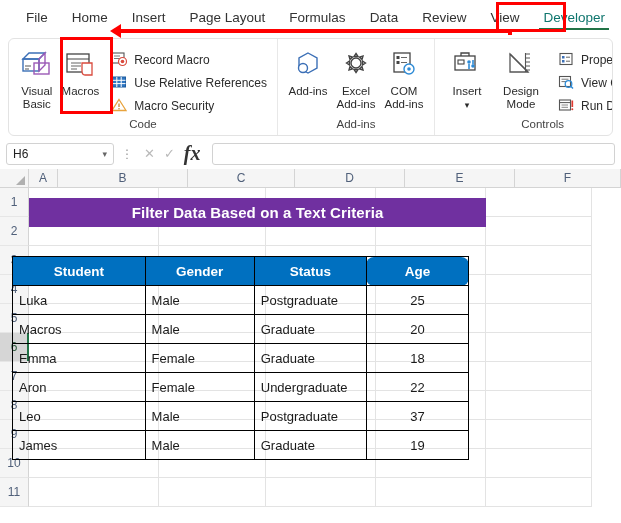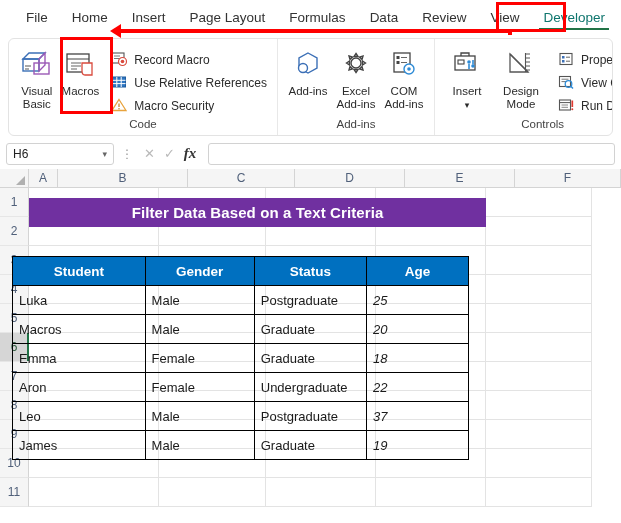--- a/index.html
+++ b/index.html
@@ -129,21 +129,21 @@
     align-items: center;
     justify-content: space-between;
     padding: 0 6px;
     font-size: 12px;
     color: #222;
     background: #fff;
   }
   .vdots { color: #999; font-size: 12px; padding: 0 3px; letter-spacing: 0; }
   .fx-group { display: flex; align-items: center; gap: 9px; padding: 0 8px 0 4px; }
   .fx-ico { font-size: 13px; color: #b9b9b9; }
-  .fx-ico.fx { color: #333; font-style: italic; font-family: "Liberation Serif", serif; font-size: 15px; font-weight: bold; }
+  .fx-ico.fx { color: #333; font-style: italic; font-family: "Liberation Serif", serif; font-size: 20px; font-weight: bold; }
   .formula-input {
     flex: 1;
     height: 22px;
     border: 1px solid #d2d2d2;
     border-radius: 3px;
     background: #fff;
     font-size: 12px;
     padding: 0 5px;
     line-height: 20px;
     color: #222;
@@ -240,21 +240,21 @@
     padding: 0 6px;
   }
   .data-table th {
     background: #0070c0;
     color: #ffffff;
     font-weight: bold;
     text-align: center;
     font-size: 13.5px;
   }
   .data-table td { color: #1a1a1a; text-align: left; background: transparent; }
-  .data-table td.num { text-align: left; font-style: italic; }
+  .data-table td.num { text-align: center; }
 
   
   .anno { position: absolute; z-index: 30; pointer-events: none; }
   .box-dev {
     left: 496px; top: 2px; width: 70px; height: 30px;
     border: 3px solid #ff0000;
   }
   .box-macros {
     left: 60px; top: 37px; width: 53px; height: 77px;
     border: 3px solid #ff0000;
@@ -614,21 +614,21 @@
   </div>
 
   <div class="title-band">Filter Data Based on a Text Criteria</div>
 
   <table class="data-table">
     <thead>
       <tr id="thead-row">
           <th style="width: 130px;">Student</th>
           <th style="width: 107px;">Gender</th>
           <th style="width: 110px;">Status</th>
-          <th style="width: 100px;">Age</th>
+          <th style="width: 100px; border-radius: 8px;">Age</th>
         </tr>
     </thead>
     <tbody id="tbody">
         <tr>
           <td>Luka</td>
           <td>Male</td>
           <td>Postgraduate</td>
           <td class="num">25</td>
         </tr>
         <tr>

